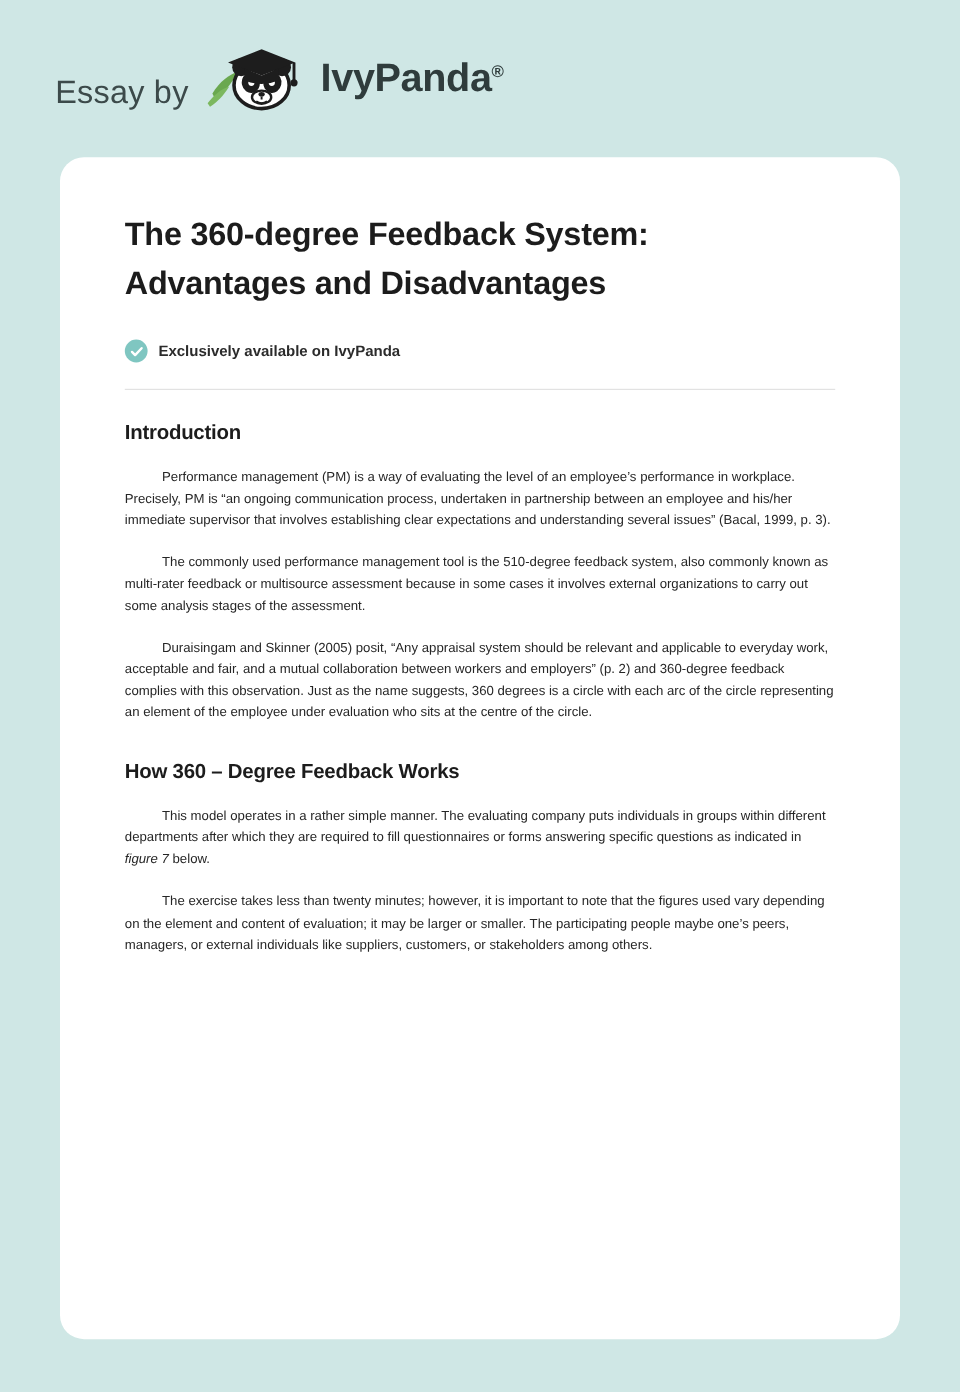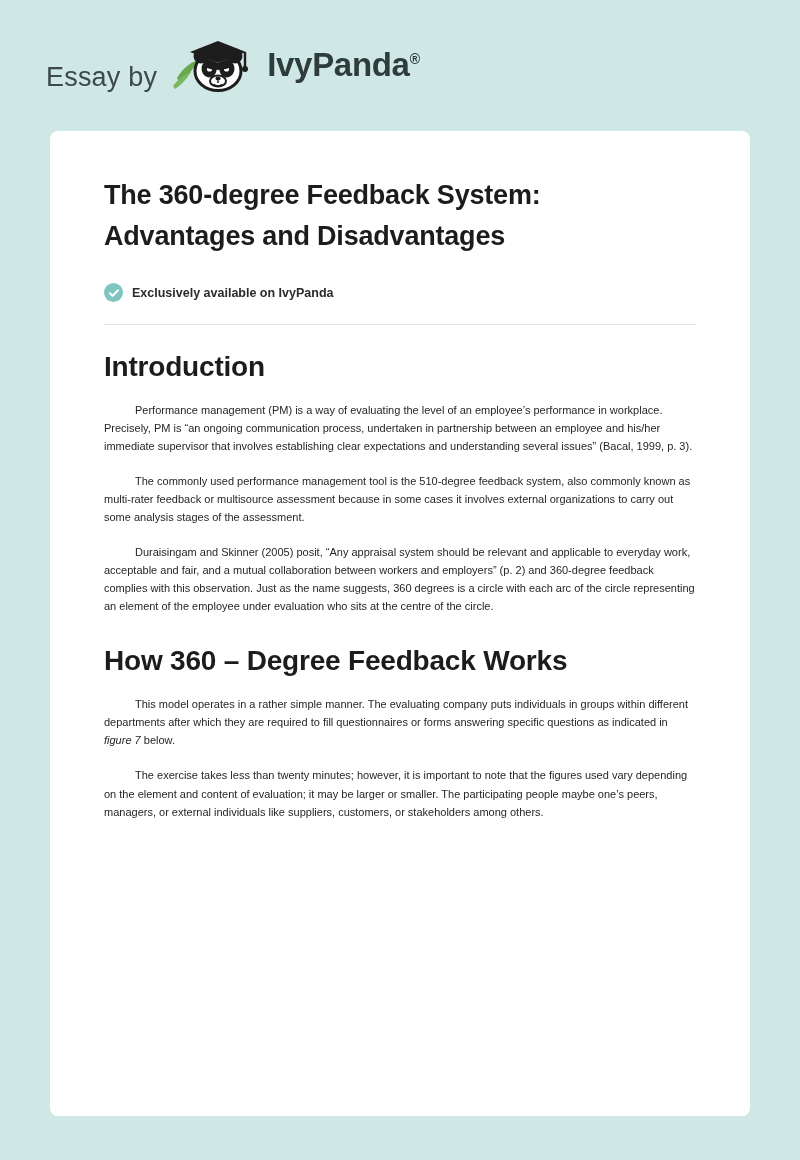--- a/index.html
+++ b/index.html
@@ -55,21 +55,21 @@
   }
   .brand-name .reg {
     font-size: 14px;
     vertical-align: super;
     font-weight: bold;
   }
   
   .card {
     margin: 39px 50px 0 50px;
     background: #ffffff;
-    border-radius: 8px;
+    border-radius: 20px;
     padding: 44px 54px 60px 54px;
     box-sizing: border-box;
     min-height: 985px;
   }
   h1.doc-title {
     font-size: 27px;
     line-height: 1.52;
     margin: 0 0 26px 0;
     color: #1c1c1c;
     font-weight: bold;
@@ -97,21 +97,21 @@
     font-weight: bold;
     color: #2b2b2b;
     text-align: right;
   }
   hr.rule {
     border: none;
     border-top: 1px solid #e2e2e2;
     margin: 0 0 26px 0;
   }
   h2.section {
-    font-size: 28px;
+    font-size: 17px;
     font-weight: bold;
     color: #1c1c1c;
     margin: 30px 0 18px 0;
     letter-spacing: -0.2px;
   }
   h2.section:first-of-type { margin-top: 4px; }
   p.body {
     font-size: 11px;
     line-height: 1.64;
     margin: 0 0 17px 0;

